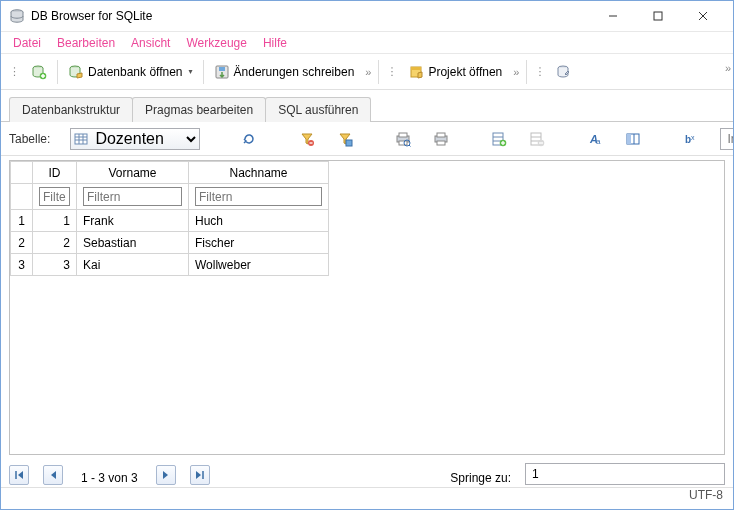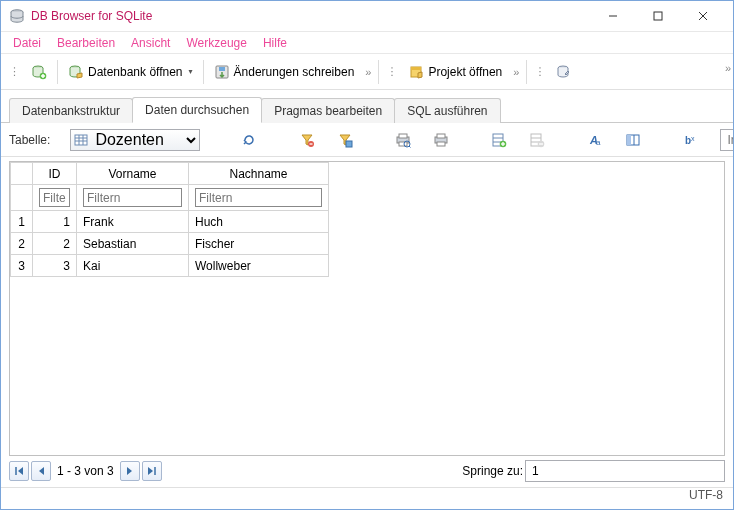--- a/index.html
+++ b/index.html
@@ -1,19 +1,19 @@
 <!DOCTYPE html>
 <html><head>
 <meta charset="utf-8">
 <style>
   * { box-sizing: border-box; font-family: "Segoe UI", Tahoma, sans-serif; }
   body { margin: 0; background: #fff; width: 734px; height: 510px; overflow: hidden; border: 1px solid #7aa5da; position: relative; }
   .titlebar { height: 31px; background: #fff; display: flex; align-items: center; padding: 0 8px; border-bottom: 1px solid #e8e8e8; }
   .app-icon { width: 16px; height: 16px; margin-right: 6px; }
-  .app-title { font-size: 12px; color: #be185d; flex: 1; }
+  .app-title { font-size: 12px; color: #000000; flex: 1; }
   .win-controls { display: flex; gap: 0; }
   .win-btn { width: 45px; height: 29px; display: flex; align-items: center; justify-content: center; color: #555; }
   .menubar { height: 22px; background: #fff; display: flex; align-items: center; padding: 0 6px; gap: 4px; border-bottom: 1px solid #e8e8e8; }
   .menu-item { font-size: 12px; color: #ec4899; padding: 2px 6px; }
   .toolbar { height: 36px; background: #fff; display: flex; align-items: center; padding: 0 4px; border-bottom: 1px solid #e0e0e0; position: relative; }
   .tbtn { display: flex; align-items: center; gap: 4px; padding: 4px 6px; font-size: 12px; border: 1px solid transparent; border-radius: 2px; position: relative; }
   .tbtn .drop { font-size: 8px; color: #555; margin-left: 2px; }
   .vsep { width: 1px; height: 24px; background: #dcdcdc; margin: 0 3px; }
   .dots { font-size: 11px; color: #888; padding: 0 4px; }
   .tabbar { display: flex; align-items: flex-end; padding: 6px 8px 0 8px; gap: 0; border-bottom: 1px solid #cacaca; background: #fff; }
@@ -30,21 +30,21 @@
   .grid-wrap { margin: 4px 8px; border: 1px solid #c0c0c0; height: 295px; overflow: auto; background: #fff; }
   table.grid { border-collapse: collapse; font-size: 12px; }
   table.grid th, table.grid td { border: 1px solid #d4d4d4; padding: 3px 6px; text-align: left; height: 22px; }
   table.grid th { background: #fff; font-weight: normal; text-align: center; }
   table.grid .rownum { background: #fff; text-align: center; width: 22px; border-right: 1px solid #d4d4d4; }
   .filter-cell input { width: 100%; border: 1px solid #888; font-size: 12px; padding: 1px 3px; height: 19px; color: #888; background: #fff; }
   .col-id { width: 44px; }
   .col-vn { width: 112px; }
   .col-nn { width: 140px; }
   .td-id { text-align: right !important; }
-  .footer { position: absolute; bottom: 24px; left: 8px; right: 8px; height: 28px; display: flex; align-items: center; gap: 2px; }
+  .footer { position: absolute; bottom: 24px; left: 8px; right: 8px; height: 28px; display: flex; align-items: flex-end; gap: 14px; }
   .navbtn { width: 20px; height: 20px; border: 1px solid #a8b8d0; background: linear-gradient(#fafcff,#e6edf8); border-radius: 2px; display: flex; align-items: center; justify-content: center; color: #3a6ea5; font-size: 10px; }
   .range { font-size: 12px; margin: 0 4px; }
   .jump-lbl { font-size: 12px; margin-left: auto; }
   .jump-in { width: 200px; height: 22px; font-size: 12px; border: 1px solid #abadb3; padding: 2px 6px; }
   .statusbar { position: absolute; bottom: 0; left: 0; right: 0; height: 22px; border-top: 1px solid #e0e0e0; display: flex; align-items: flex-start; justify-content: flex-end; padding: 0 10px; font-size: 12px; color: #555; background: #fff; }
   svg { display: block; }
   .ellipsis-right { position: absolute; right: 2px; top: 8px; font-size: 11px; color: #888; }
 </style>
 </head>
 <body>
@@ -145,21 +145,20 @@
           <path d="M2 4v7c0 1.1 2.2 2 5 2s5-.9 5-2V4" fill="#eef1f6" stroke="#7b8aa3"></path>
           <path d="M10 11l3-3M13 8l-1-1-3 3 1 1z" stroke="#7b8aa3" fill="#cfd6e2"></path>
         </svg>
       </span>
   </div>
   <span class="ellipsis-right">»</span>
 </div>
 
 <div class="tabbar">
   <div class="tab">Datenbankstruktur</div>
-  <div class="tab active">Daten durchsuchen</div>
   <div class="tab">Pragmas bearbeiten</div>
   <div class="tab">SQL ausführen</div>
 </div>
 
 <div class="subtool">
   <span class="label">Tabelle:</span>
   <span class="select-wrap">
     <span class="tbl-icon">
         <svg width="14" height="14">
           <rect x="1" y="2" width="12" height="10" fill="#fff" stroke="#6d8bb3"></rect>

